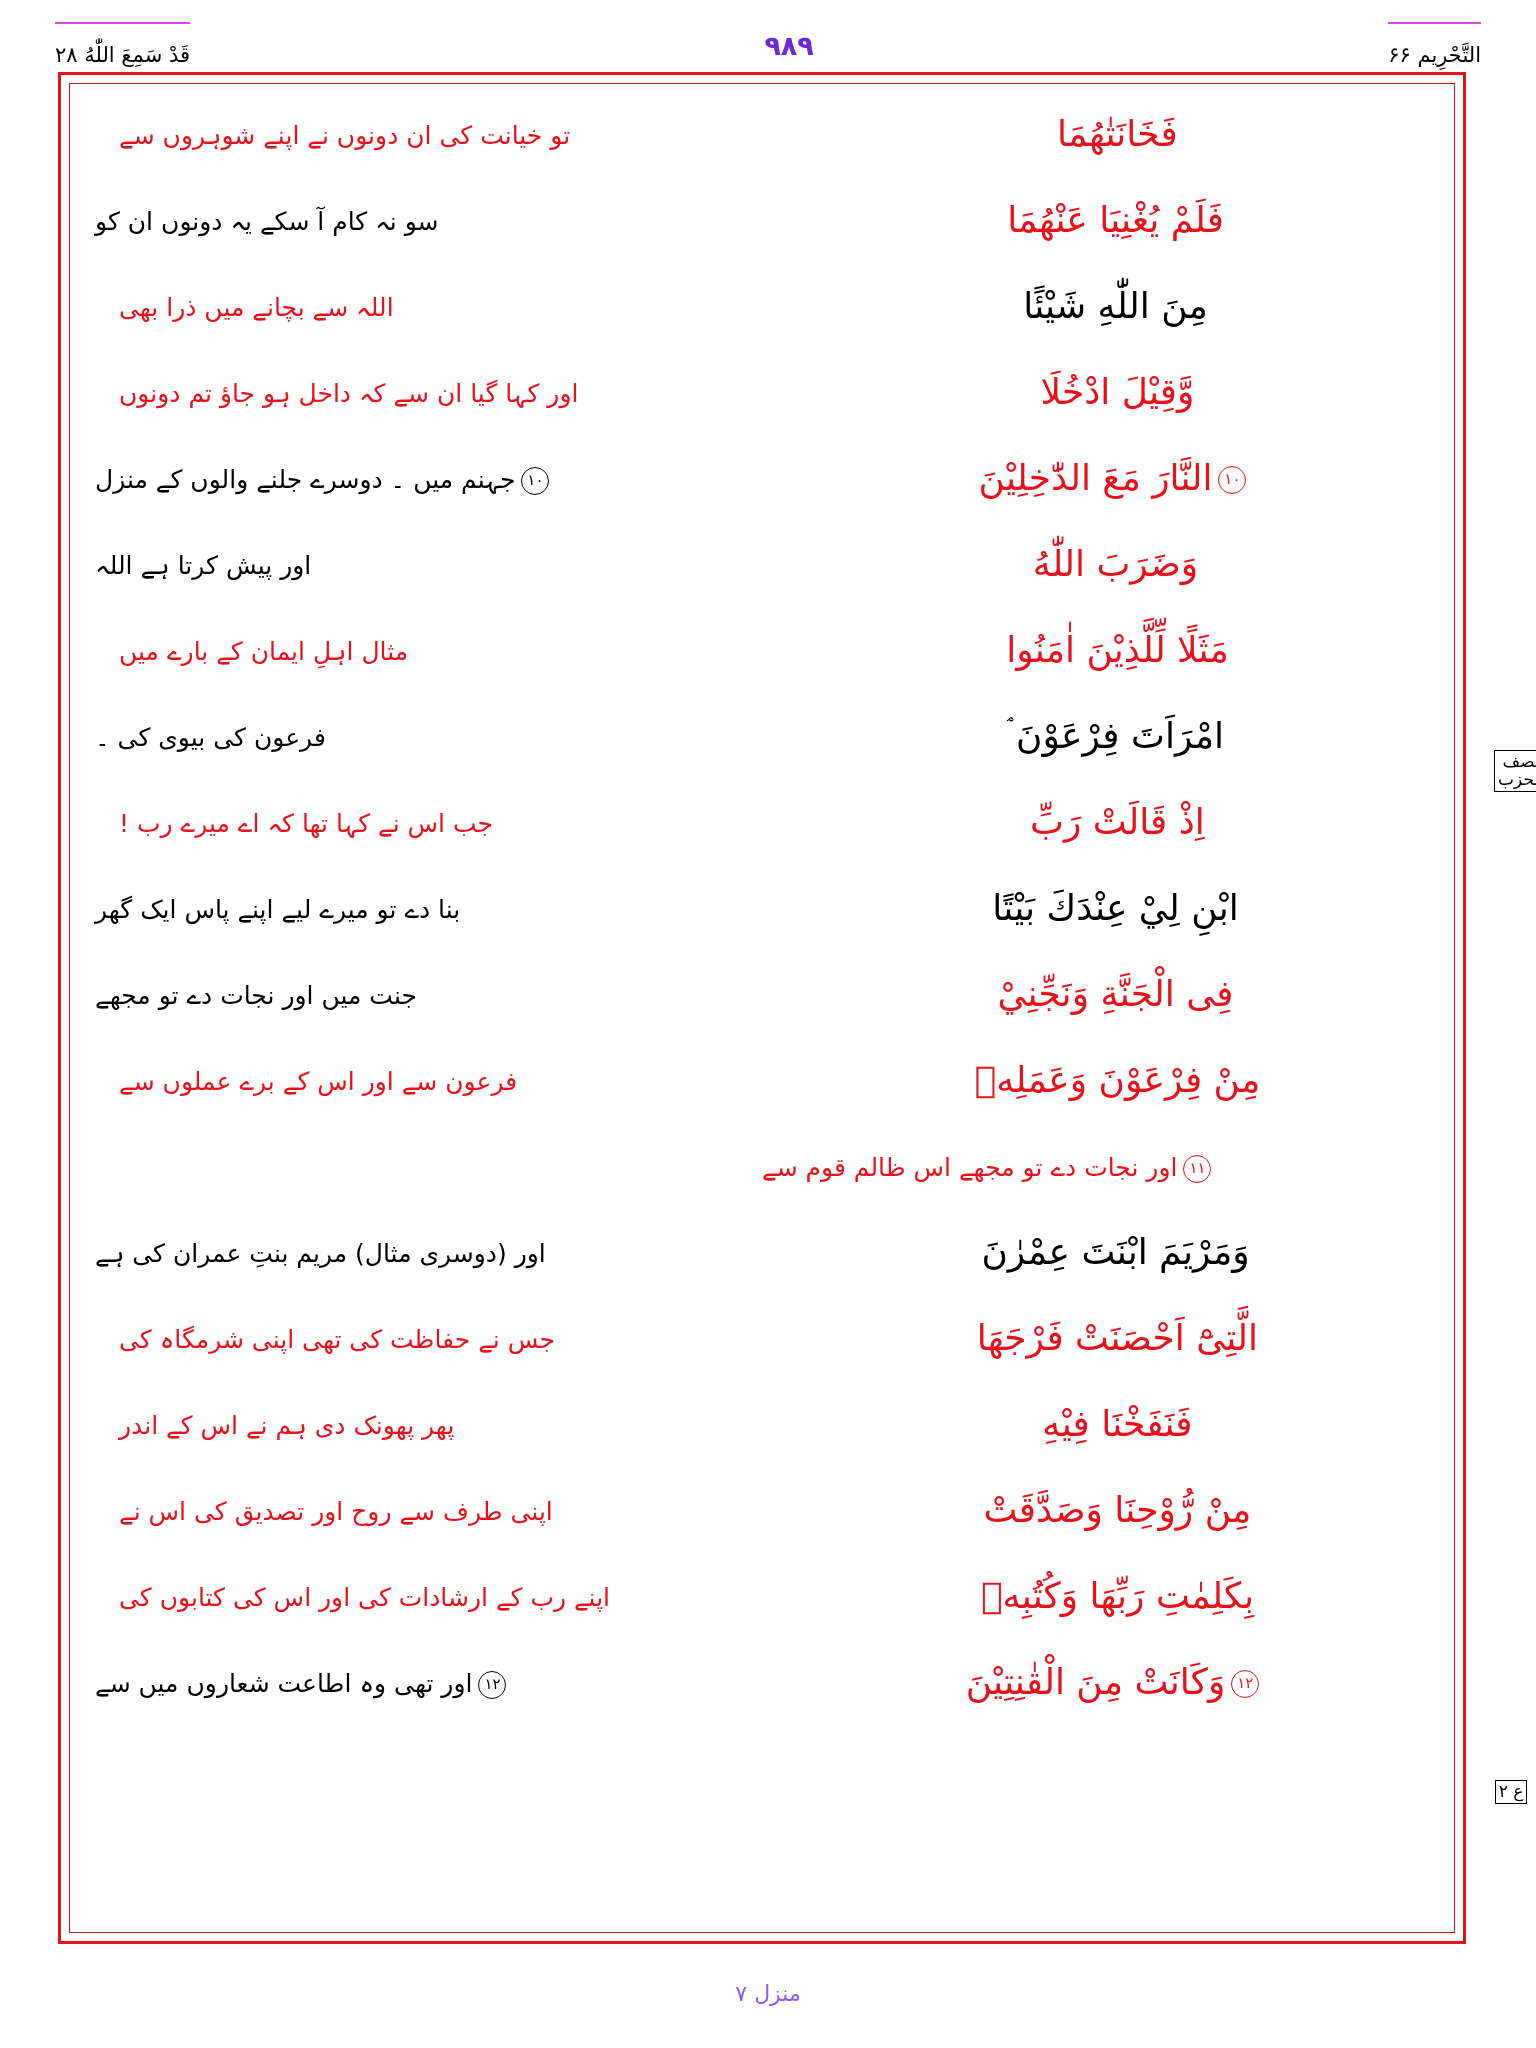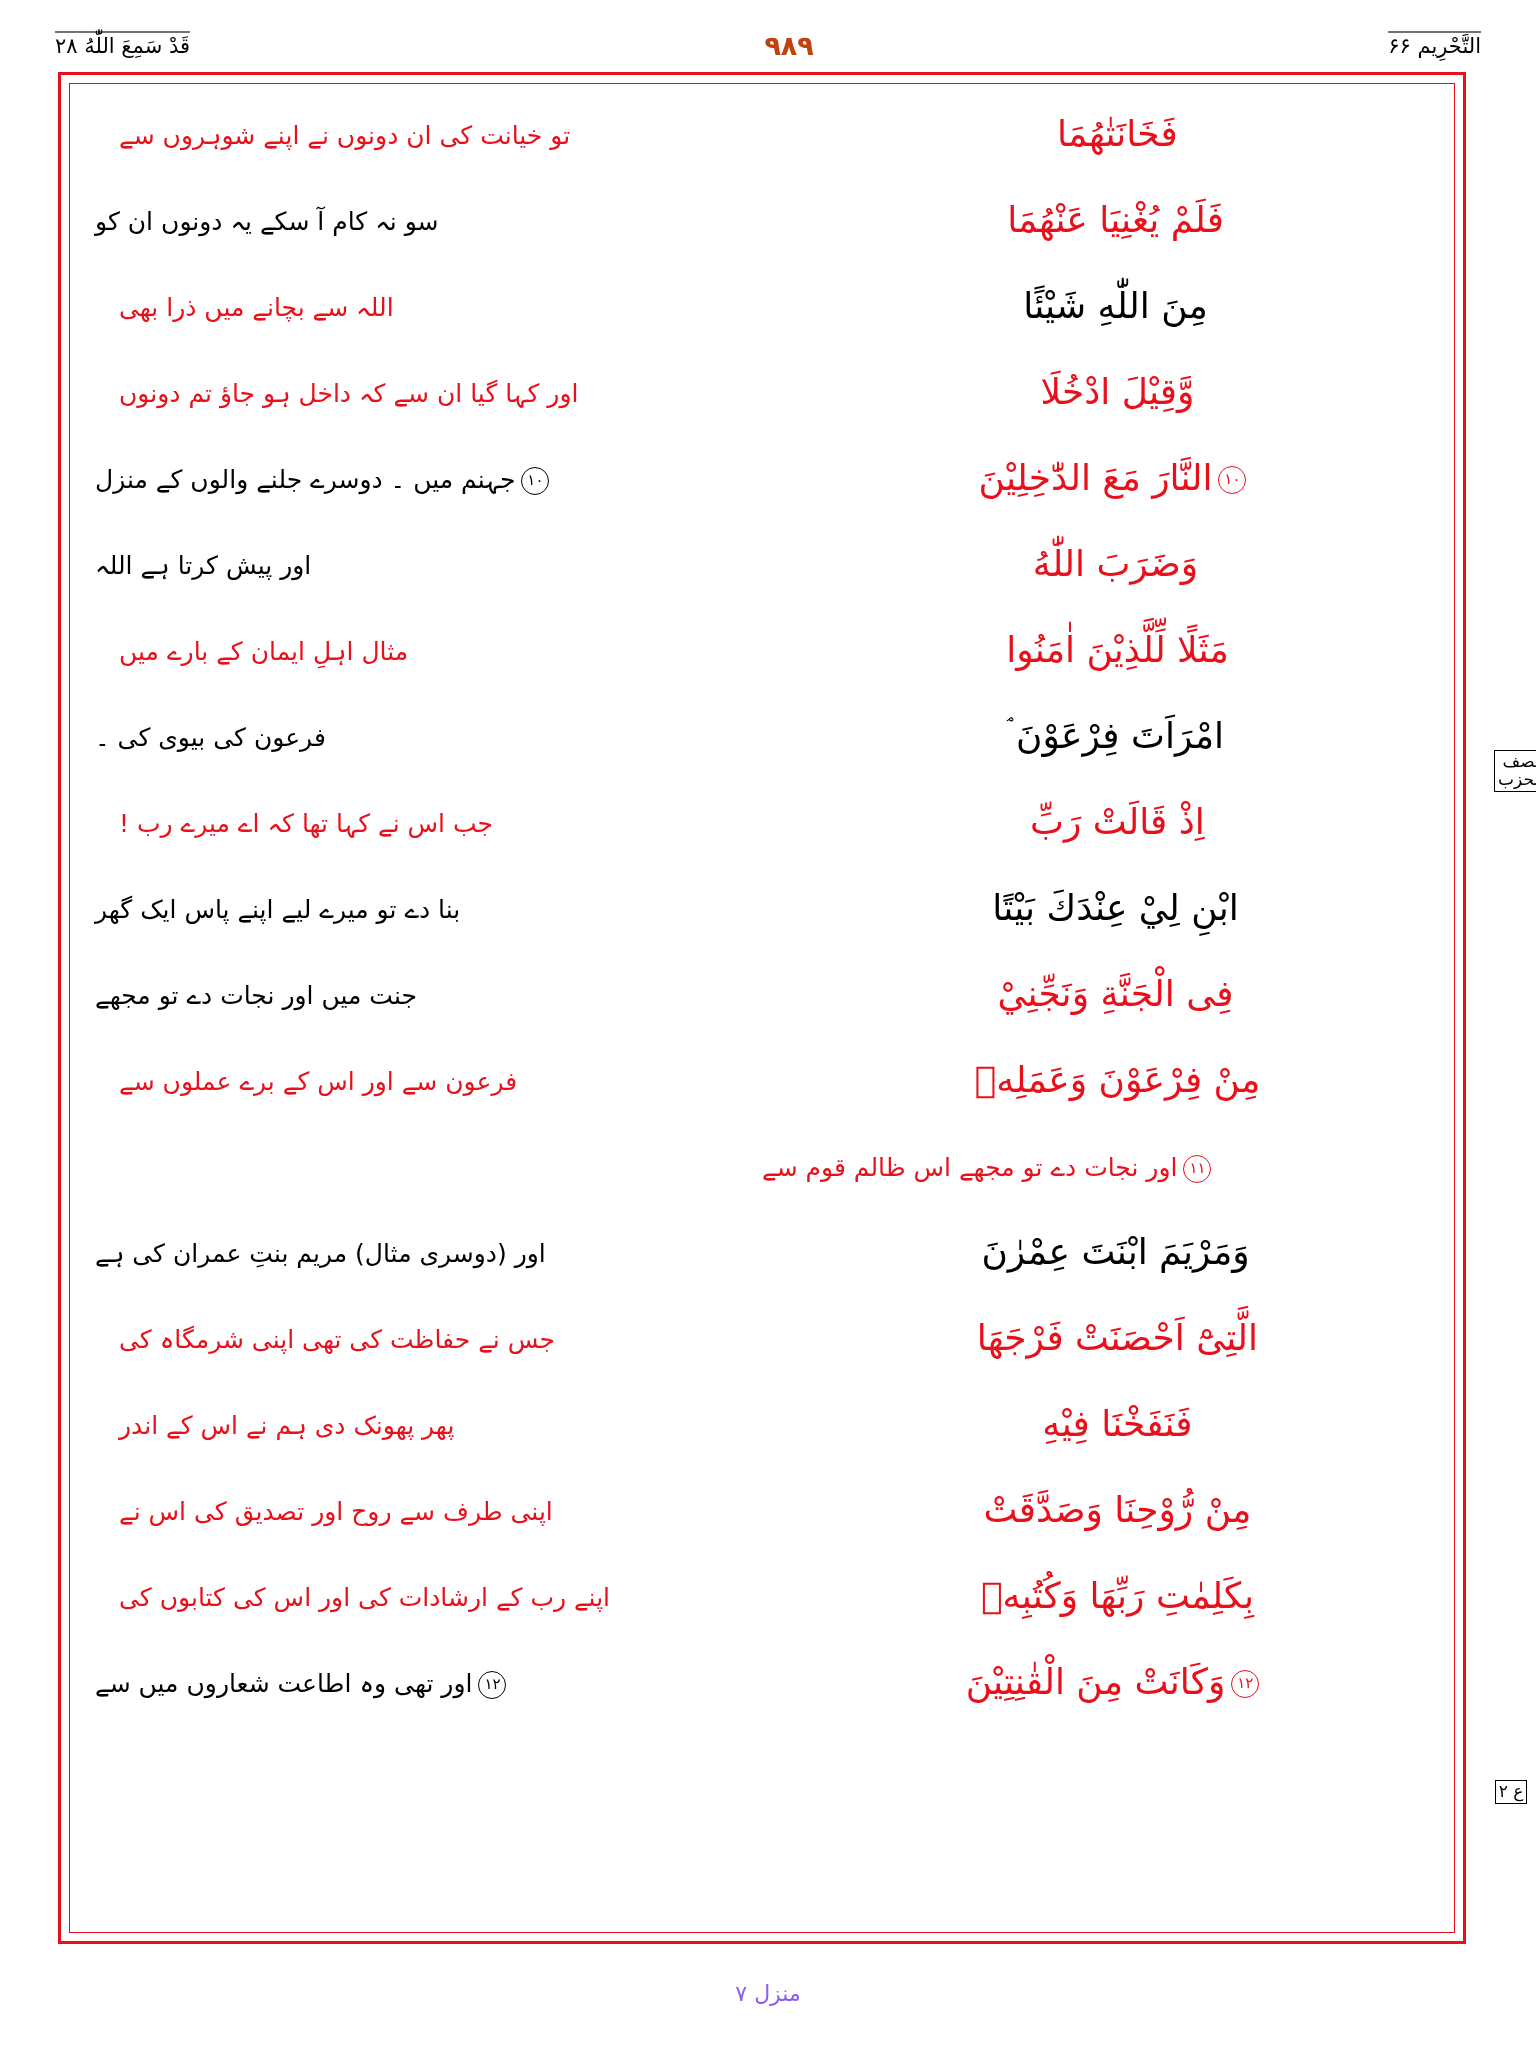--- a/index.html
+++ b/index.html
@@ -35,27 +35,27 @@
   .header-side {
     font-size: 21px;
     color: #000;
     letter-spacing: 0;
     white-space: nowrap;
     font-family: "DejaVu Sans", sans-serif;
     line-height: 1.1;
   }
   .header-side .ornate {
     display: inline-block;
-    border-top: 2px solid #737373;
-    padding-top: 2px;
+    border-top: 2px solid #d946ef;
+    padding-top: 20px;
   }
   .page-number {
     font-size: 27px;
     font-weight: bold;
-    color: #c2410c;
+    color: #6d28d9;
     text-align: center;
     flex: 0 0 auto;
   }
 
   
   .frame-outer {
     position: absolute;
     top: 72px;
     left: 58px;
     width: 1408px;

